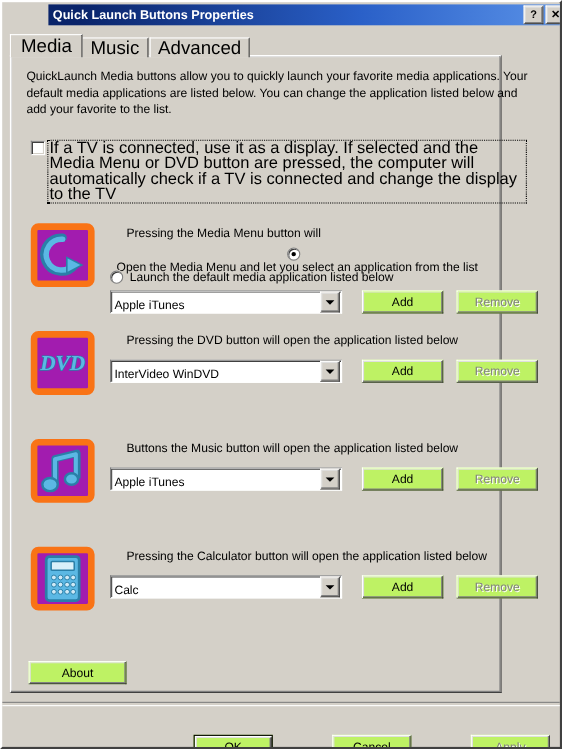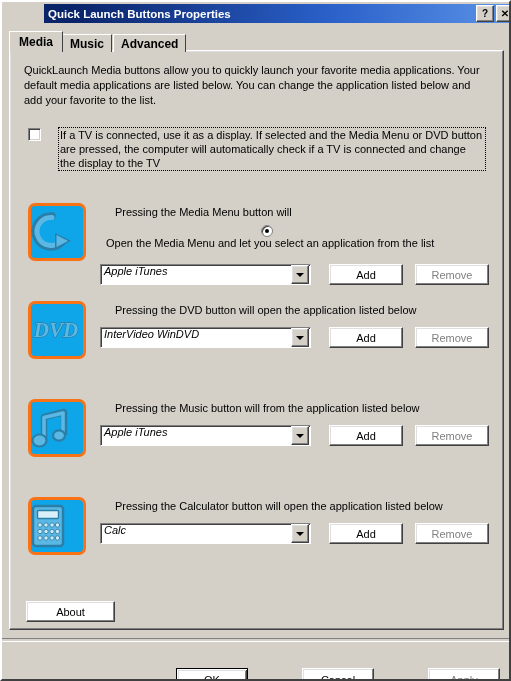--- a/index.html
+++ b/index.html
@@ -81,45 +81,44 @@
   }
   .tab {
     height: 18px;
     padding: 0 7px;
     display: flex;
     align-items: center;
     background: #d4d0c8;
     border-top: 1px solid #ffffff;
     border-left: 1px solid #ffffff;
     border-right: 1px solid #404040;
-    font-size: 12px;
+    font-size: 17px;
     margin-right: 1px;
     cursor: default;
     position: relative;
     box-sizing: border-box;
     color: #000;
-    font-weight: bold;
   }
   .tab.active {
     height: 21px;
     margin-left: -2px;
     margin-right: -1px;
     padding: 0 9px;
     z-index: 7;
     border-top: 1px solid #ffffff;
     border-left: 1px solid #ffffff;
     border-right: 1px solid #404040;
     align-items: center;
   }
   
   #panel {
     position: absolute;
     left: 7px;
     top: 48px;
-    width: 495px;
+    width: 447px;
     height: 580px;
     box-sizing: border-box;
     background: #d4d0c8;
     border-top: 1px solid #ffffff;
     border-left: 1px solid #ffffff;
     border-right: 1px solid #404040;
     border-bottom: 1px solid #404040;
     z-index: 3;
   }
   #panel-inner {
@@ -152,45 +151,46 @@
     border-top: 1px solid #808080;
     border-left: 1px solid #808080;
     border-right: 1px solid #ffffff;
     border-bottom: 1px solid #ffffff;
     box-shadow: inset 1px 1px 0 #404040, inset -1px -1px 0 #d4d0c8;
     flex: 0 0 auto;
     margin-top: 1px;
     cursor: default;
   }
   #tv-label {
-    margin-left: 17px;
+    margin-left: 2px;
     width: 436px;
     line-height: 14px;
     border: 1px dotted #000000;
     padding: 0 1px;
     box-sizing: border-box;
-    font-size: 11px;
+    font-size: 15px;
   }
   
   .section {
     position: absolute;
     left: 18px;
     width: 458px;
   }
   .icon-box {
     position: absolute;
     left: 0;
     top: 0;
     width: 58px;
     height: 58px;
-    background: #0ea5e9;
-    border: 3px solid #f97316;
+    background: #a21caf;
+    border: 6px solid #f97316;
     border-radius: 7px;
     display: flex;
     align-items: center;
+    justify-content: center;
     box-sizing: border-box;
   }
   .sec-label {
     position: absolute;
     left: 72px;
     top: 3px;
     font-size: 11px;
     white-space: nowrap;
     padding-left: 15px;
   }
@@ -232,24 +232,23 @@
     width: 211px;
     height: 21px;
     background: #ffffff;
     box-sizing: border-box;
     border-top: 1px solid #808080;
     border-left: 1px solid #808080;
     border-right: 1px solid #ffffff;
     border-bottom: 1px solid #ffffff;
     box-shadow: inset 1px 1px 0 #404040;
     display: flex;
-    align-items: flex-start;
+    align-items: flex-end;
     cursor: default;
     position: relative;
-    font-style: italic;
   }
   .combo-value {
     padding-left: 3px;
     font-size: 11px;
     flex: 1;
     overflow: hidden;
     white-space: nowrap;
   }
   .combo-arrow {
     width: 16px;
@@ -268,21 +267,21 @@
     cursor: default;
   }
   .arrow-tri {
     width: 0; height: 0;
     border-left: 4px solid transparent;
     border-right: 4px solid transparent;
     border-top: 4px solid #000000;
   }
   .btn {
     height: 21px;
-    background: #ffffff;
+    background: #bef264;
     box-sizing: border-box;
     border-top: 1px solid #ffffff;
     border-left: 1px solid #ffffff;
     border-right: 1px solid #404040;
     border-bottom: 1px solid #404040;
     box-shadow: inset -1px -1px 0 #808080, inset 1px 1px 0 #dfdfdf;
     display: flex;
     align-items: center;
     justify-content: center;
     font-size: 11px;
@@ -364,20 +363,24 @@
           <path d="M21 5 A15.5 15.5 0 1 0 32 30" fill="none" stroke="#2a7fa8" stroke-width="7.5" stroke-linecap="round"></path>
           <path d="M21 6.5 A14 14 0 1 0 31 29.2" fill="none" stroke="#5bb8e4" stroke-width="5" stroke-linecap="round"></path>
           <path d="M24 22 L40 30 L24 38 Z" fill="#2a7fa8"></path>
           <path d="M25.5 24 L37 30 L25.5 36 Z" fill="#5bb8e4"></path>
         </svg>
       </div>
       <div class="sec-label">Pressing the Media Menu button will</div>
       <div class="radio-row" style="top:22px;flex-direction:column;">
         <div class="radio checked"></div>
         <span>Open the Media Menu and let you select an application from the list</span>
+      </div>
+      <div class="radio-row" style="top:43px;">
+        <div class="radio"></div>
+        <span>Launch the default media application listed below</span>
       </div>
       <div class="ctrl-row" style="top:61px;">
         <div class="combo">
           <div class="combo-value">Apple iTunes</div>
           <div class="combo-arrow">
               <div class="arrow-tri"></div>
             </div>
         </div>
         <div class="btn btn-add">Add</div>
         <div class="btn btn-remove disabled">Remove</div>
@@ -405,21 +408,21 @@
 
     <div class="section" style="top:348px; height:60px;">
       <div class="icon-box">
         <svg width="40" height="42" viewBox="0 0 40 42">
           <path d="M13 34 L13 10 L33 5 L33 28" fill="none" stroke="#2a7fa8" stroke-width="6.5" stroke-linejoin="round"></path>
           <path d="M13 33 L13 10.5 L32 6 L32 27" fill="none" stroke="#5bb8e4" stroke-width="3.6" stroke-linejoin="round"></path>
           <ellipse cx="8.5" cy="33.5" rx="7" ry="6" fill="#5bb8e4" stroke="#2a7fa8" stroke-width="2.2"></ellipse>
           <ellipse cx="28" cy="28.5" rx="6" ry="5.2" fill="#5bb8e4" stroke="#2a7fa8" stroke-width="2.2"></ellipse>
         </svg>
       </div>
-      <div class="sec-label">Pressing the Music button will from the application listed below</div>
+      <div class="sec-label">Buttons the Music button will open the application listed below</div>
       <div class="ctrl-row" style="top:26px;">
         <div class="combo">
           <div class="combo-value">Apple iTunes</div>
           <div class="combo-arrow">
               <div class="arrow-tri"></div>
             </div>
         </div>
         <div class="btn btn-add">Add</div>
         <div class="btn btn-remove disabled">Remove</div>
       </div>

